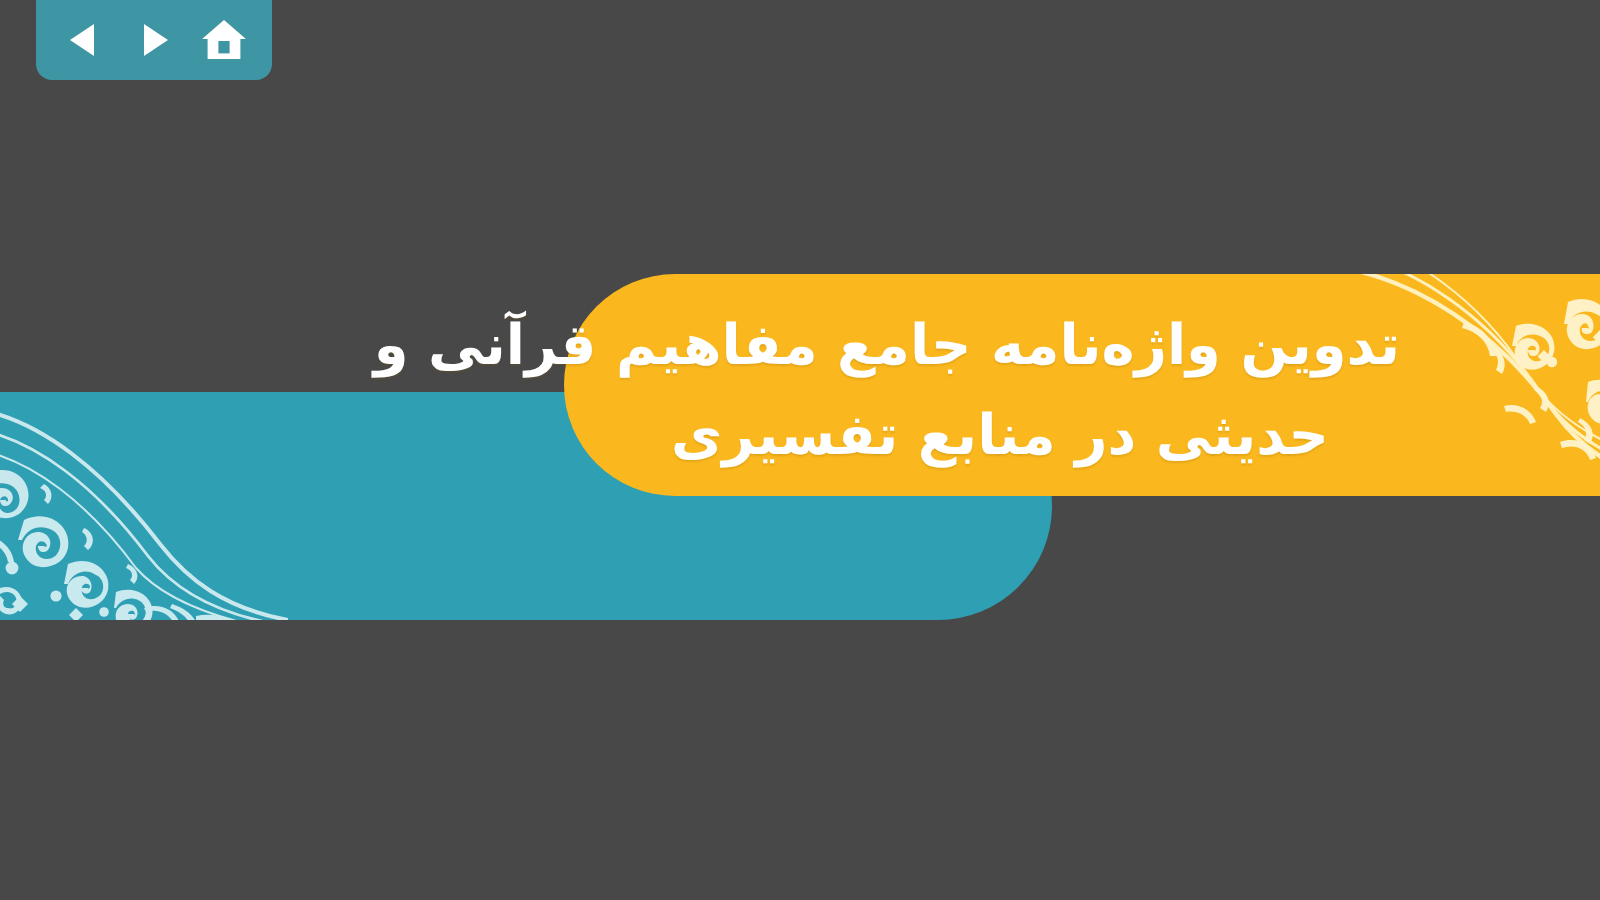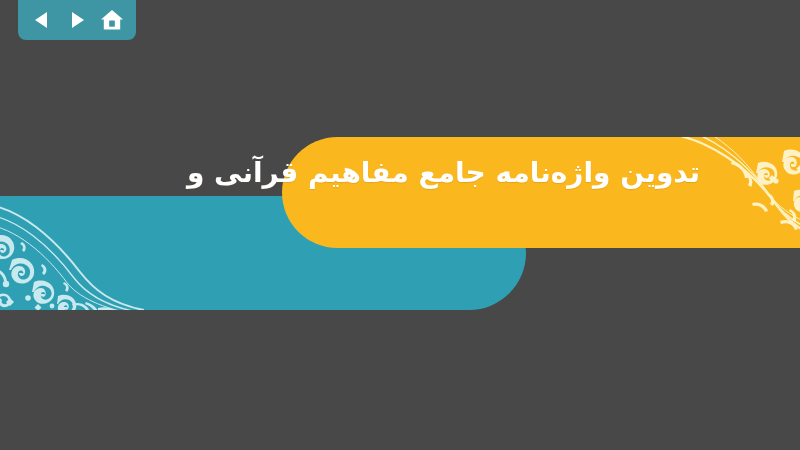--- a/index.html
+++ b/index.html
@@ -178,20 +178,21 @@
         <path d="M60 24 c 9 2 15 9 16 17 l -3 0 c -1 -7 -6 -12 -14 -14 z"></path>
         <path d="M168 2 c -2 8 -7 13 -14 16 l -1 -3 c 6 -2 10 -7 12 -13 z"></path>
         <path d="M108 84 c 8 -3 16 1 18 8 l -3 1 c -2 -6 -8 -8 -14 -6 z"></path>
         <path d="M80 66 c 7 -2 14 2 16 8 l -3 1 c -2 -5 -7 -7 -12 -6 z"></path>
       </g>
     </svg>
   </div>
 
   <div id="title-block">
     <span class="title-line">تدوین واژه‌نامه جامع مفاهیم قرآنی و</span>
+    <span class="title-line">حدیثی در منابع تفسیری</span>
   </div>
 
   <div id="nav-toolbar">
 
     <div class="nav-btn">
       <svg width="20" height="20" viewBox="0 0 20 20">
         <polygon points="15,2 15,18 3,10" fill="#ffffff"></polygon>
       </svg>
     </div>
 

